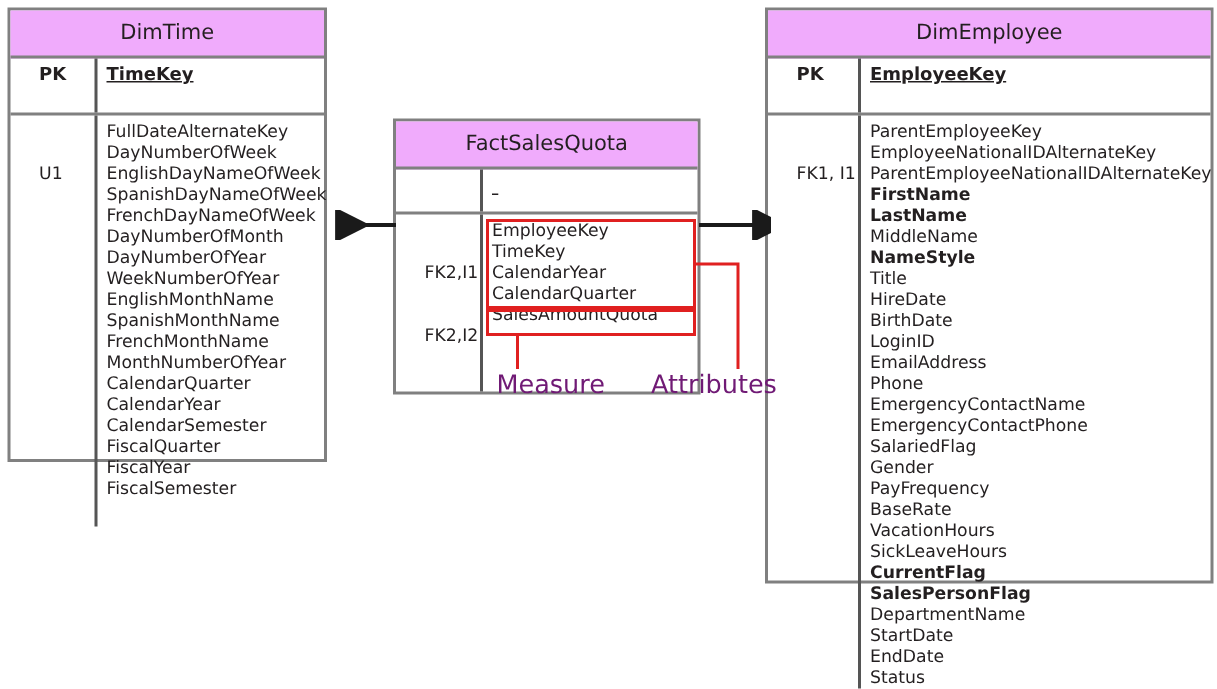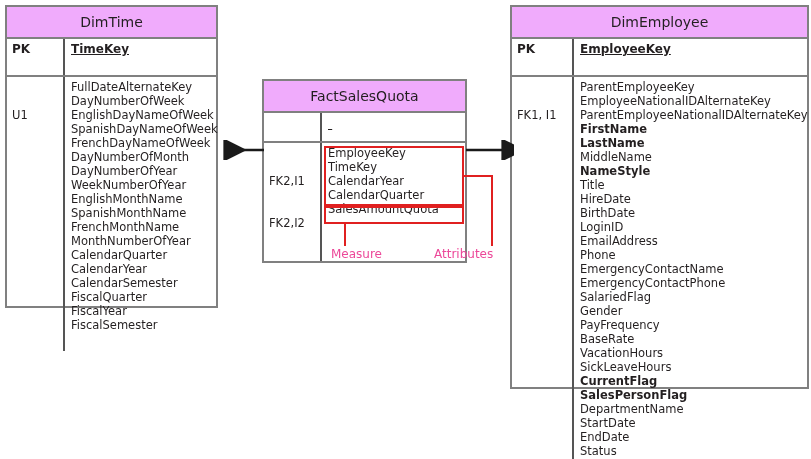--- a/index.html
+++ b/index.html
@@ -36,21 +36,21 @@
     align-items: flex-start;
   }
   .section.pk-section {
     border-bottom: 2px solid #808080;
   }
   .col-left {
     box-sizing: border-box;
     flex: 0 0 auto;
     border-right: 2px solid #555555;
     align-self: stretch;
-    padding: 3px 4px 3px 5px;
+    padding: 3px 4px 3px 19px;
     font-size: 11.5px;
     line-height: 14px;
     white-space: pre;
   }
   .col-right {
     box-sizing: border-box;
     flex: 1 1 auto;
     padding: 3px 4px 19px 6px;
     font-size: 11.5px;
     line-height: 14px;
@@ -99,22 +99,22 @@
     position: absolute;
     box-sizing: border-box;
     border: 2px solid #e02020;
     pointer-events: none;
   }
   #redbox-attributes { left: 324px; top: 146px; width: 140px; height: 60px; }
   #redbox-measure    { left: 324px; top: 206px; width: 140px; height: 18px; }
 
   .leader-label {
     position: absolute;
-    font-size: 12px;
-    color: #ec4899;
+    font-size: 17px;
+    color: #701a75;
     white-space: nowrap;
   }
   #label-measure { left: 331px; top: 247px; }
   #label-attributes { left: 434px; top: 247px; }
 </style>
 </head>
 <body>
 
 <div class="entity" id="dim-time">
   <div class="entity-title">DimTime</div>

